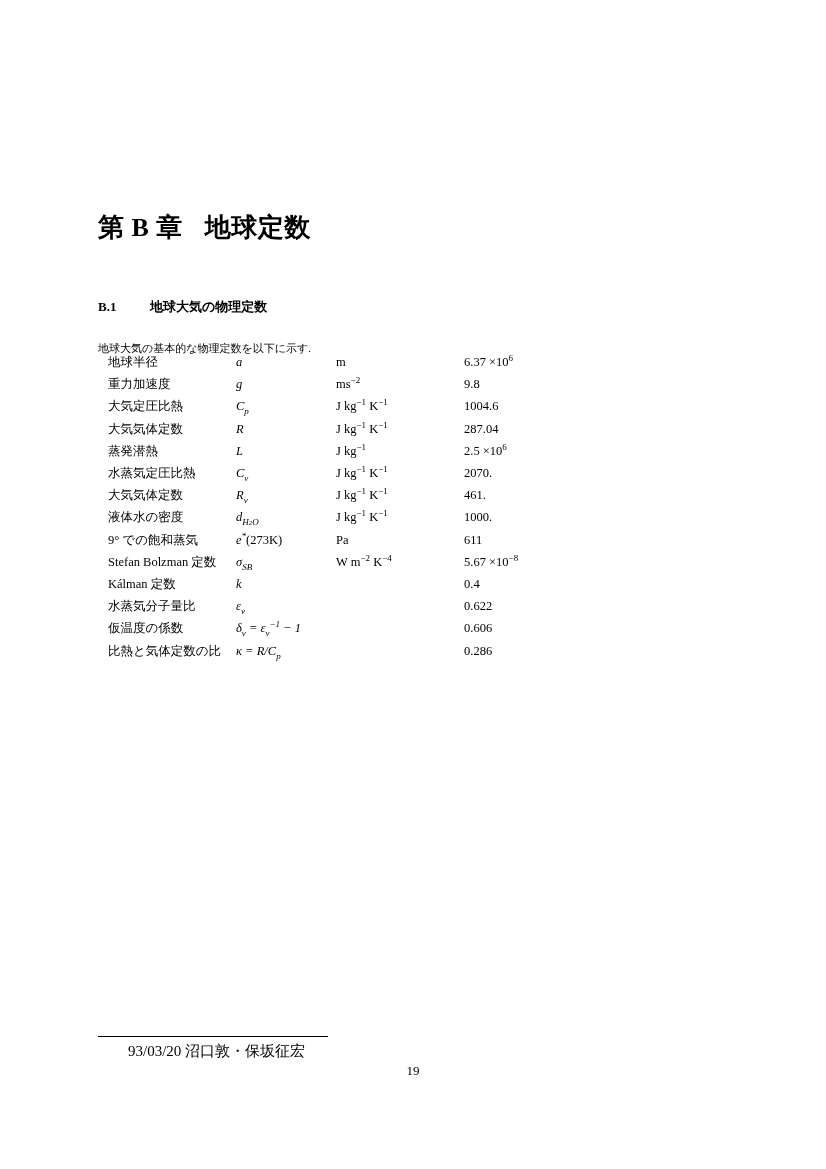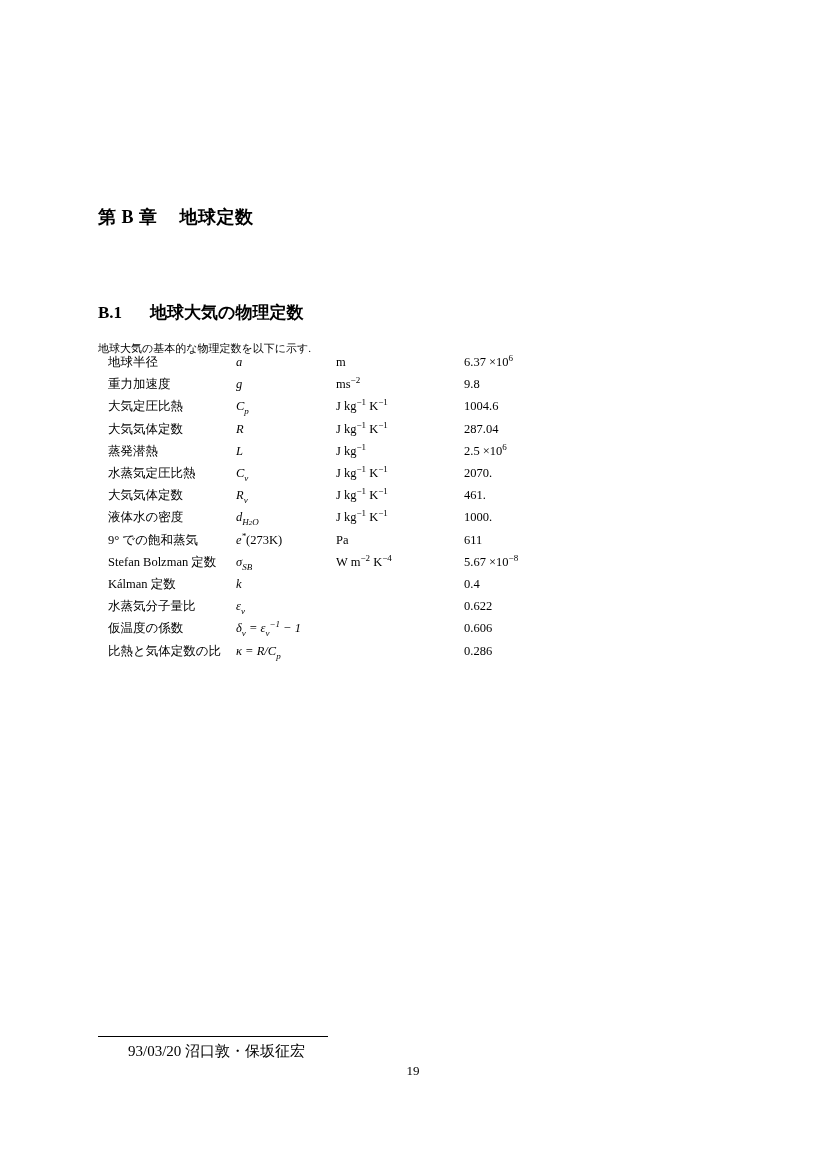--- a/index.html
+++ b/index.html
@@ -18,34 +18,34 @@
   .page {
     position: absolute;
     left: 0; top: 0;
     width: 826px;
     height: 1169px;
   }
   .chapter-title {
     position: absolute;
     left: 98px;
     top: 193px;
-    font-size: 18px;
+    font-size: 26px;
     font-weight: bold;
     letter-spacing: 0.5px;
     white-space: nowrap;
   }
   .chapter-title .gap {
     display: inline-block;
     width: 22px;
   }
   .section-title {
     position: absolute;
     left: 98px;
     top: 287px;
-    font-size: 17px;
+    font-size: 13px;
     font-weight: bold;
     white-space: nowrap;
   }
   .section-title .num {
     display: inline-block;
     width: 52px;
   }
   .intro-text {
     position: absolute;
     left: 98px;

